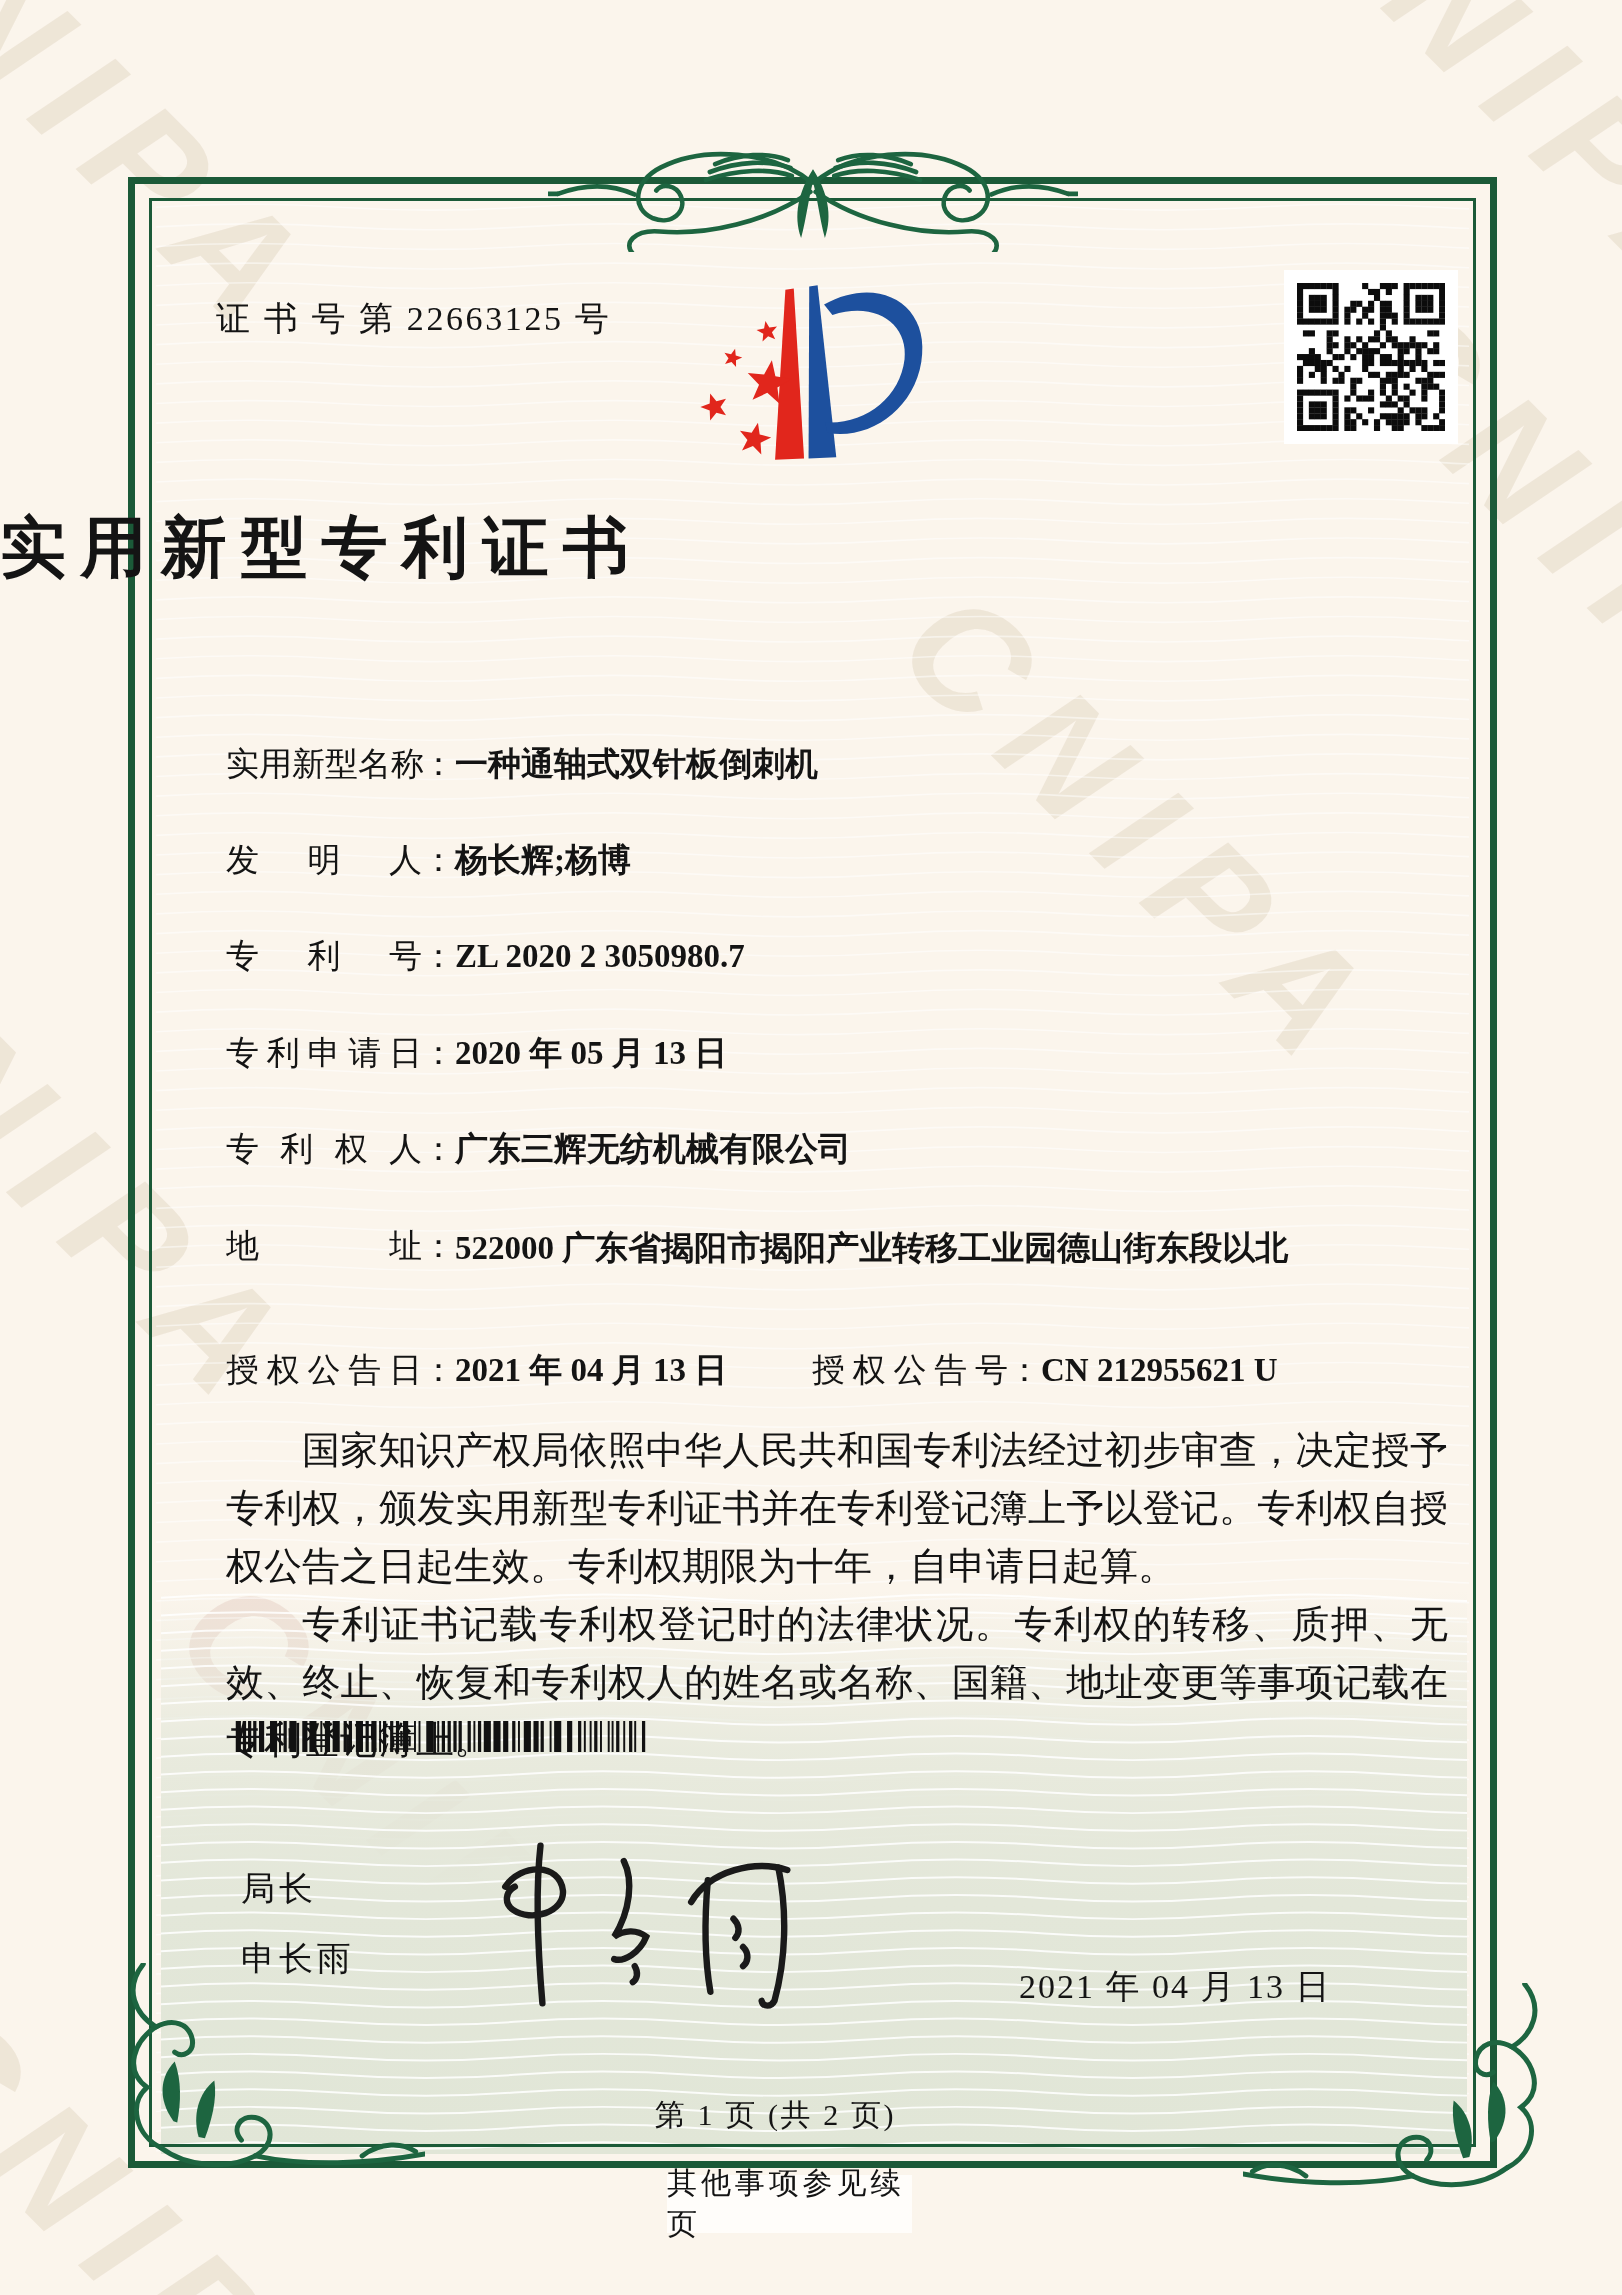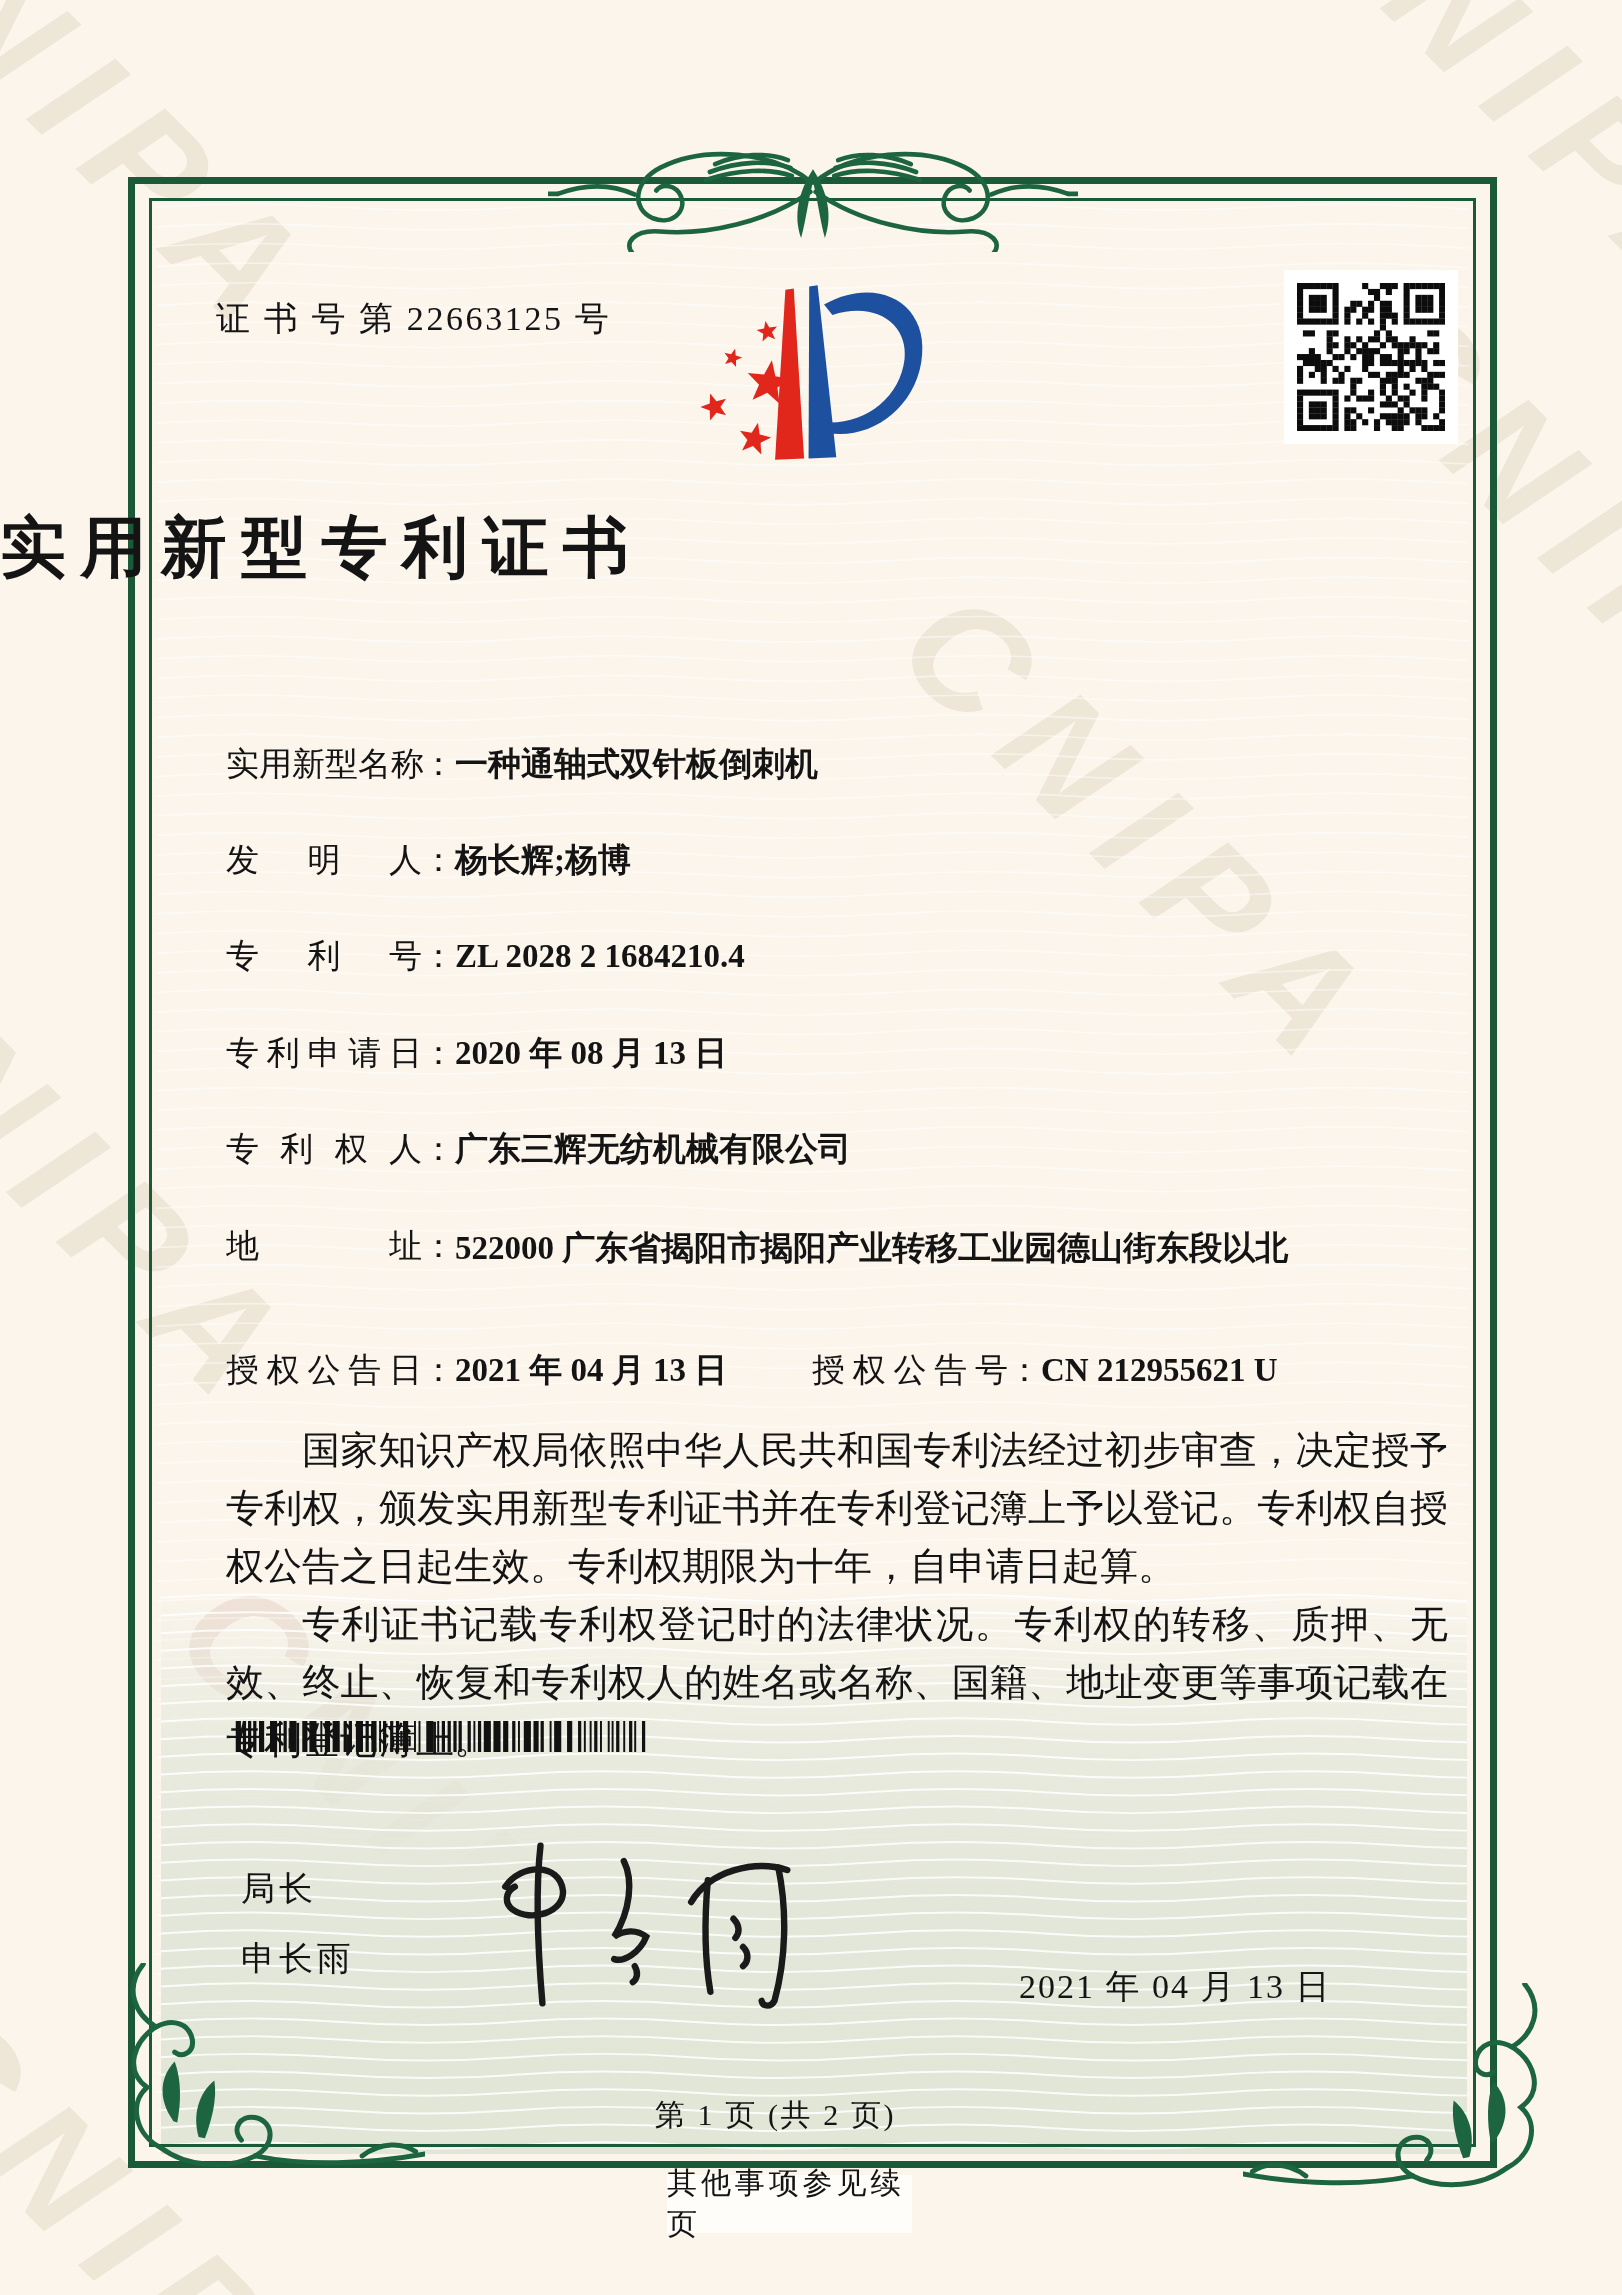--- a/index.html
+++ b/index.html
@@ -623,32 +623,32 @@
     <span class="fcolon">：</span>
     <span class="fvalue">杨长辉;杨博</span>
   </div>
   <div class="frow" style="top:935px;">
     <span class="flabel justify-chars">
         <span>专</span>
         <span>利</span>
         <span>号</span>
       </span>
     <span class="fcolon">：</span>
-    <span class="fvalue">ZL 2028 2 1684210.4</span>
+    <span class="fvalue">ZL 2020 2 3050980.7</span>
   </div>
   <div class="frow" style="top:1032px;">
     <span class="flabel justify-chars">
         <span>专</span>
         <span>利</span>
         <span>申</span>
         <span>请</span>
         <span>日</span>
       </span>
     <span class="fcolon">：</span>
-    <span class="fvalue">2020 年 08 月 13 日</span>
+    <span class="fvalue">2020 年 05 月 13 日</span>
   </div>
   <div class="frow" style="top:1128px;">
     <span class="flabel justify-chars">
         <span>专</span>
         <span>利</span>
         <span>权</span>
         <span>人</span>
       </span>
     <span class="fcolon">：</span>
     <span class="fvalue">广东三辉无纺机械有限公司</span>

